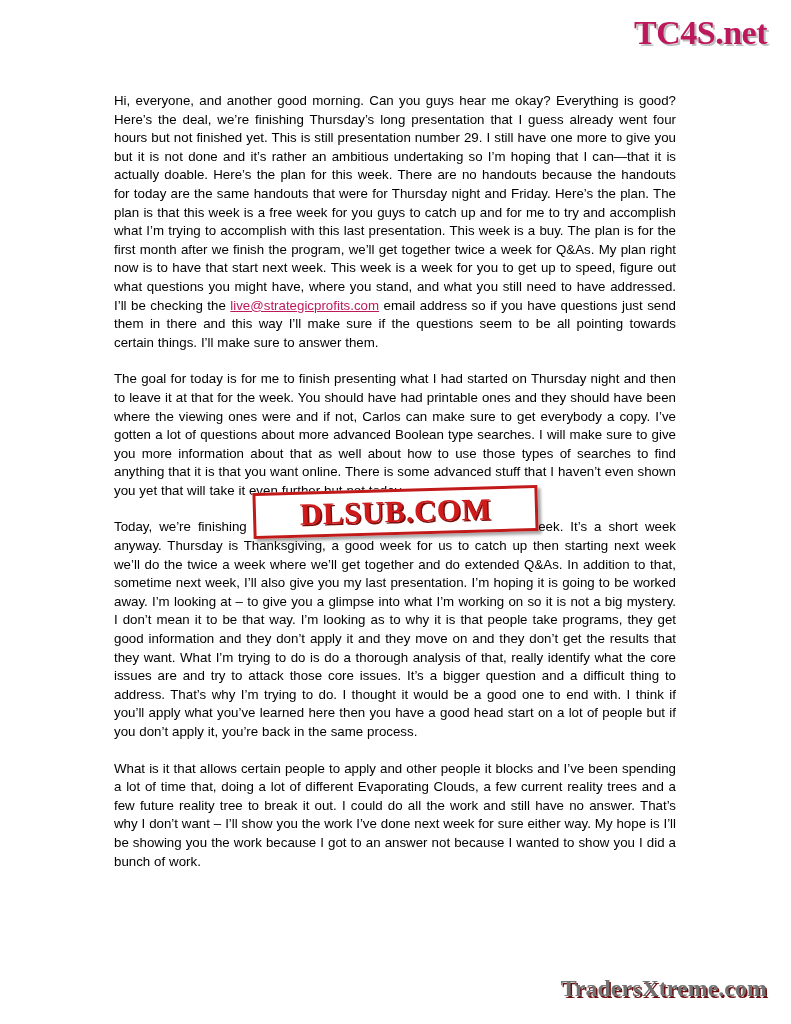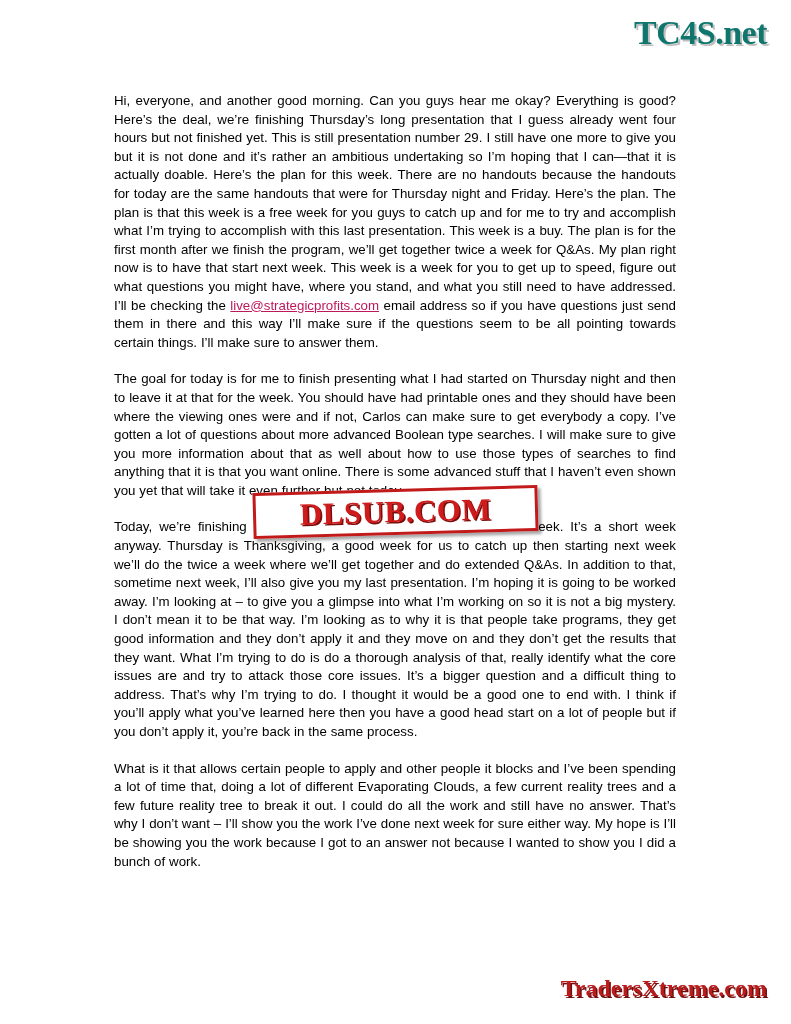--- a/index.html
+++ b/index.html
@@ -22,21 +22,21 @@
   }
   
   .header-logo {
     position: absolute;
     top: 14px;
     right: 24px;
     font-family: "Liberation Serif", serif;
     font-weight: bold;
     font-size: 34px;
     letter-spacing: -0.5px;
-    color: #0f766e;
+    color: #be185d;
     text-shadow: 2px 2px 0 #bfbfbf;
     white-space: nowrap;
   }
   
   .content {
     position: absolute;
     left: 114px;
     top: 92px;
     width: 562px;
   }
@@ -87,21 +87,21 @@
     white-space: nowrap;
   }
   
   .footer-logo {
     position: absolute;
     right: 24px;
     bottom: 22px;
     font-family: "Liberation Serif", serif;
     font-weight: bold;
     font-size: 24px;
-    color: #b91c1c;
+    color: #737373;
     text-shadow: 1.5px 1.5px 0 #6d0e0e;
     white-space: nowrap;
   }
 </style>
 </head>
 <body>
 
 <div class="page">
 
   <div class="header-logo">TC4S.net</div>

